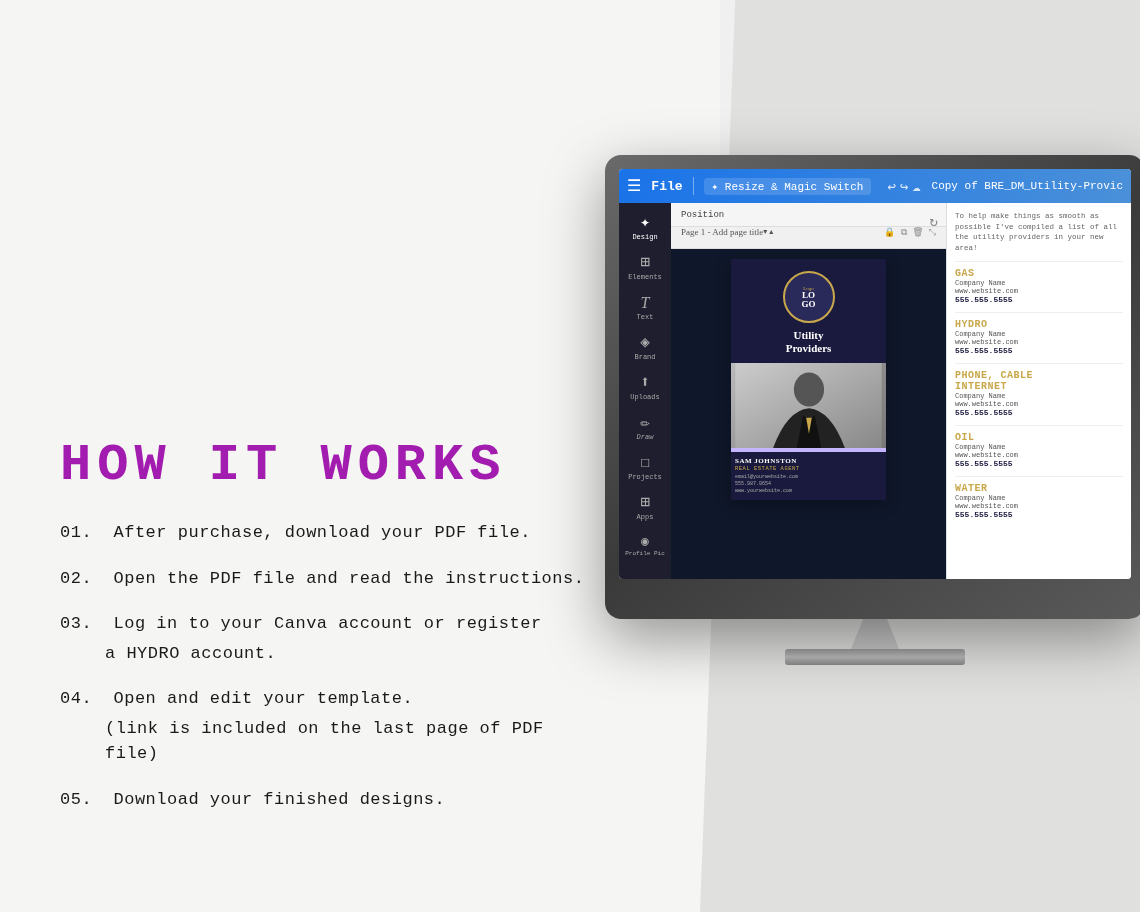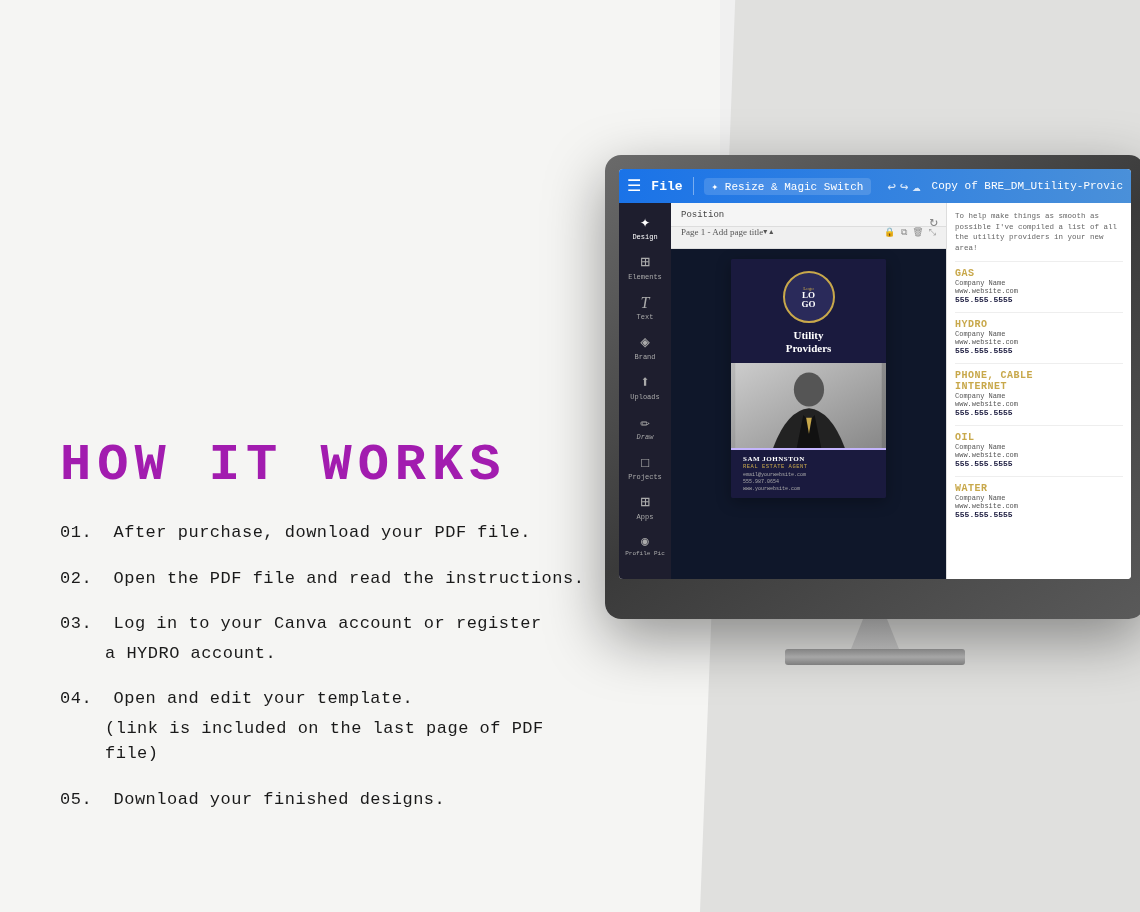--- a/index.html
+++ b/index.html
@@ -289,22 +289,22 @@
     .card-photo {
       width: 100%;
       height: 85px;
       background: linear-gradient(135deg, #bbb 0%, #999 40%, #777 100%);
       position: relative;
       overflow: hidden;
     }
 
     .card-name-section {
       background: #1a1a3e;
-      padding: 5px 12px;
-      border-top: 2px solid #c4b5fd;
+      padding: 5px 4px;
+      border-top: 4px solid #c4b5fd;
     }
 
     .card-name {
       color: white;
       font-size: 7px;
       font-weight: bold;
       text-transform: uppercase;
       letter-spacing: 0.5px;
       font-family: serif;
     }

